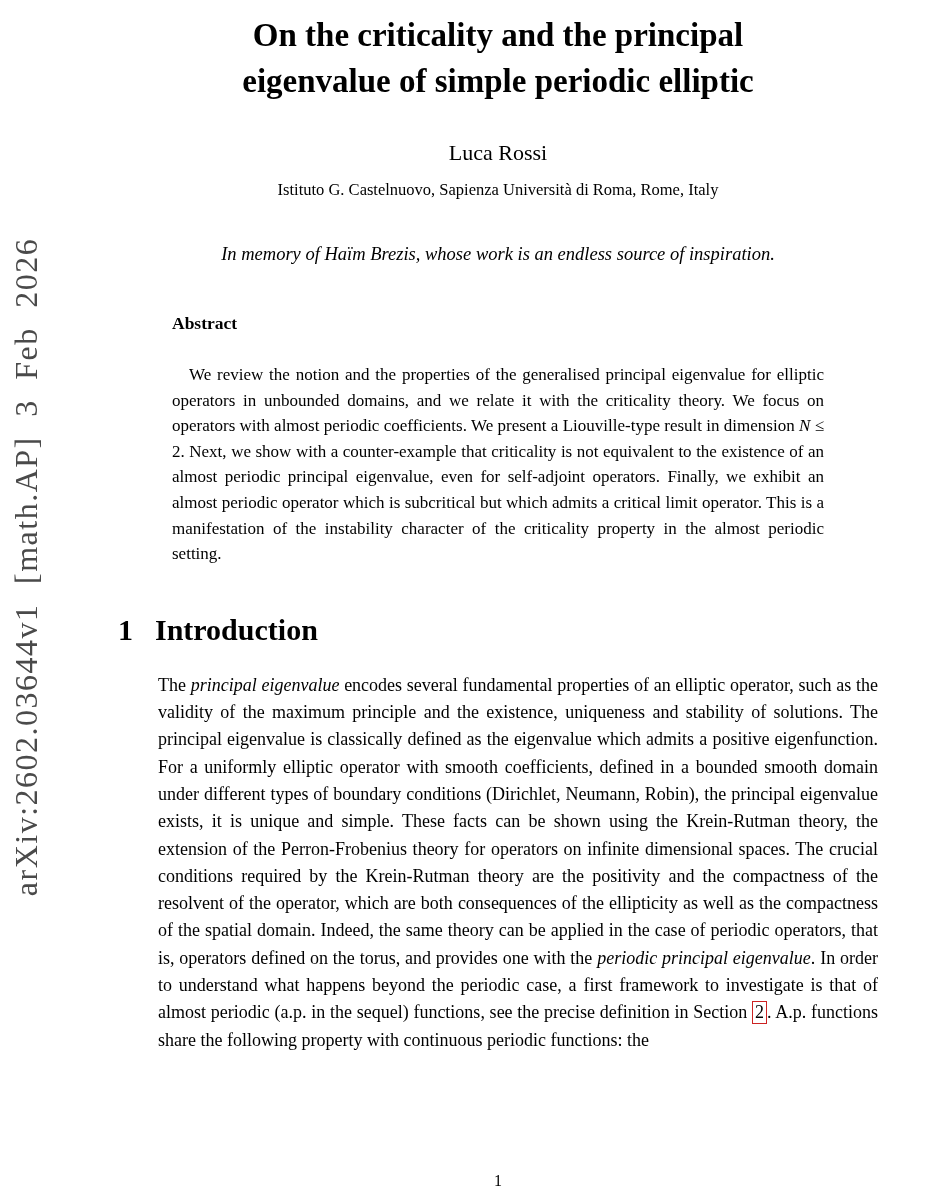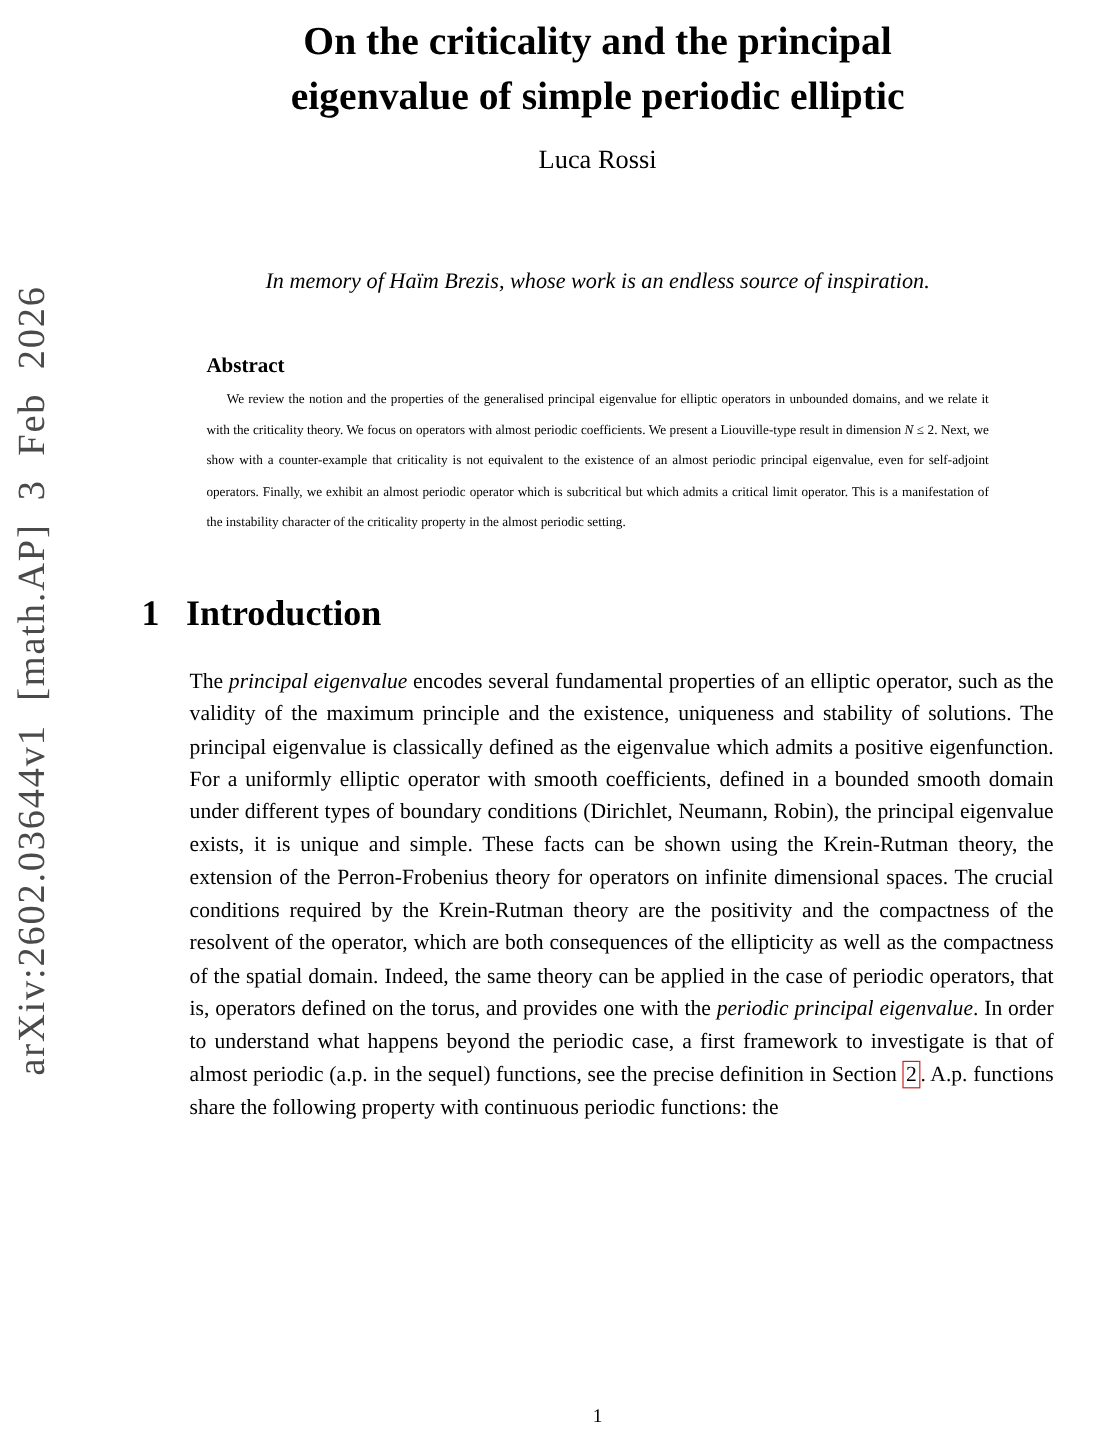--- a/index.html
+++ b/index.html
@@ -30,45 +30,45 @@
     width: 760px;
   }
   .title {
     margin: 12px 0 0 0;
     text-align: center;
     font-size: 33px;
     font-weight: bold;
     line-height: 46px;
   }
   .author {
-    margin-top: 16px;
+    margin-top: 36px;
     text-align: center;
     font-size: 22px;
   }
   .affiliation {
     margin-top: 14px;
     text-align: center;
     font-size: 16.5px;
   }
   .dedication {
-    margin-top: 79px;
+    margin-top: 44px;
     text-align: center;
     font-style: italic;
     font-size: 18.5px;
   }
   .abstract {
     margin: 48px 54px 0 54px;
   }
   .abstract-heading {
     font-weight: bold;
     font-size: 17.5px;
   }
   .abstract-text {
-    margin-top: 6px;
-    font-size: 11px;
+    margin-top: 28px;
+    font-size: 17px;
     line-height: 25.6px;
     text-align: justify;
     text-indent: 17px;
   }
   .section-heading {
     margin-top: 46px;
     font-size: 30px;
     font-weight: bold;
   }
   .section-number { margin-right: 22px; }
@@ -102,20 +102,21 @@
 
   <div class="column">
 
     <h1 class="title">
       <div>On the criticality and the principal</div>
       <div>eigenvalue of simple periodic elliptic</div>
     </h1>
 
     <div class="author">Luca Rossi</div>
 
+    <div class="affiliation">Istituto G. Castelnuovo, Sapienza Università di Roma, Rome, Italy</div>
 
     <div class="dedication">In memory of Haïm Brezis, whose work is an endless source of inspiration.</div>
 
     <div class="abstract">
       <div class="abstract-heading">Abstract</div>
       <p class="abstract-text"><span>We review the notion and the properties of the generalised principal eigenvalue for elliptic operators in unbounded domains, and we relate it with the criticality theory. We focus on operators with almost periodic coefficients. We present a Liouville-type result in dimension </span><span class="seg-italic">N</span><span> ≤ 2. Next, we show with a counter-example that criticality is not equivalent to the existence of an almost periodic principal eigenvalue, even for self-adjoint operators. Finally, we exhibit an almost periodic operator which is subcritical but which admits a critical limit operator. This is a manifestation of the instability character of the criticality property in the almost periodic setting.</span></p>
     </div>
 
     <h2 class="section-heading">
       <span class="section-number">1</span><span>Introduction</span>

